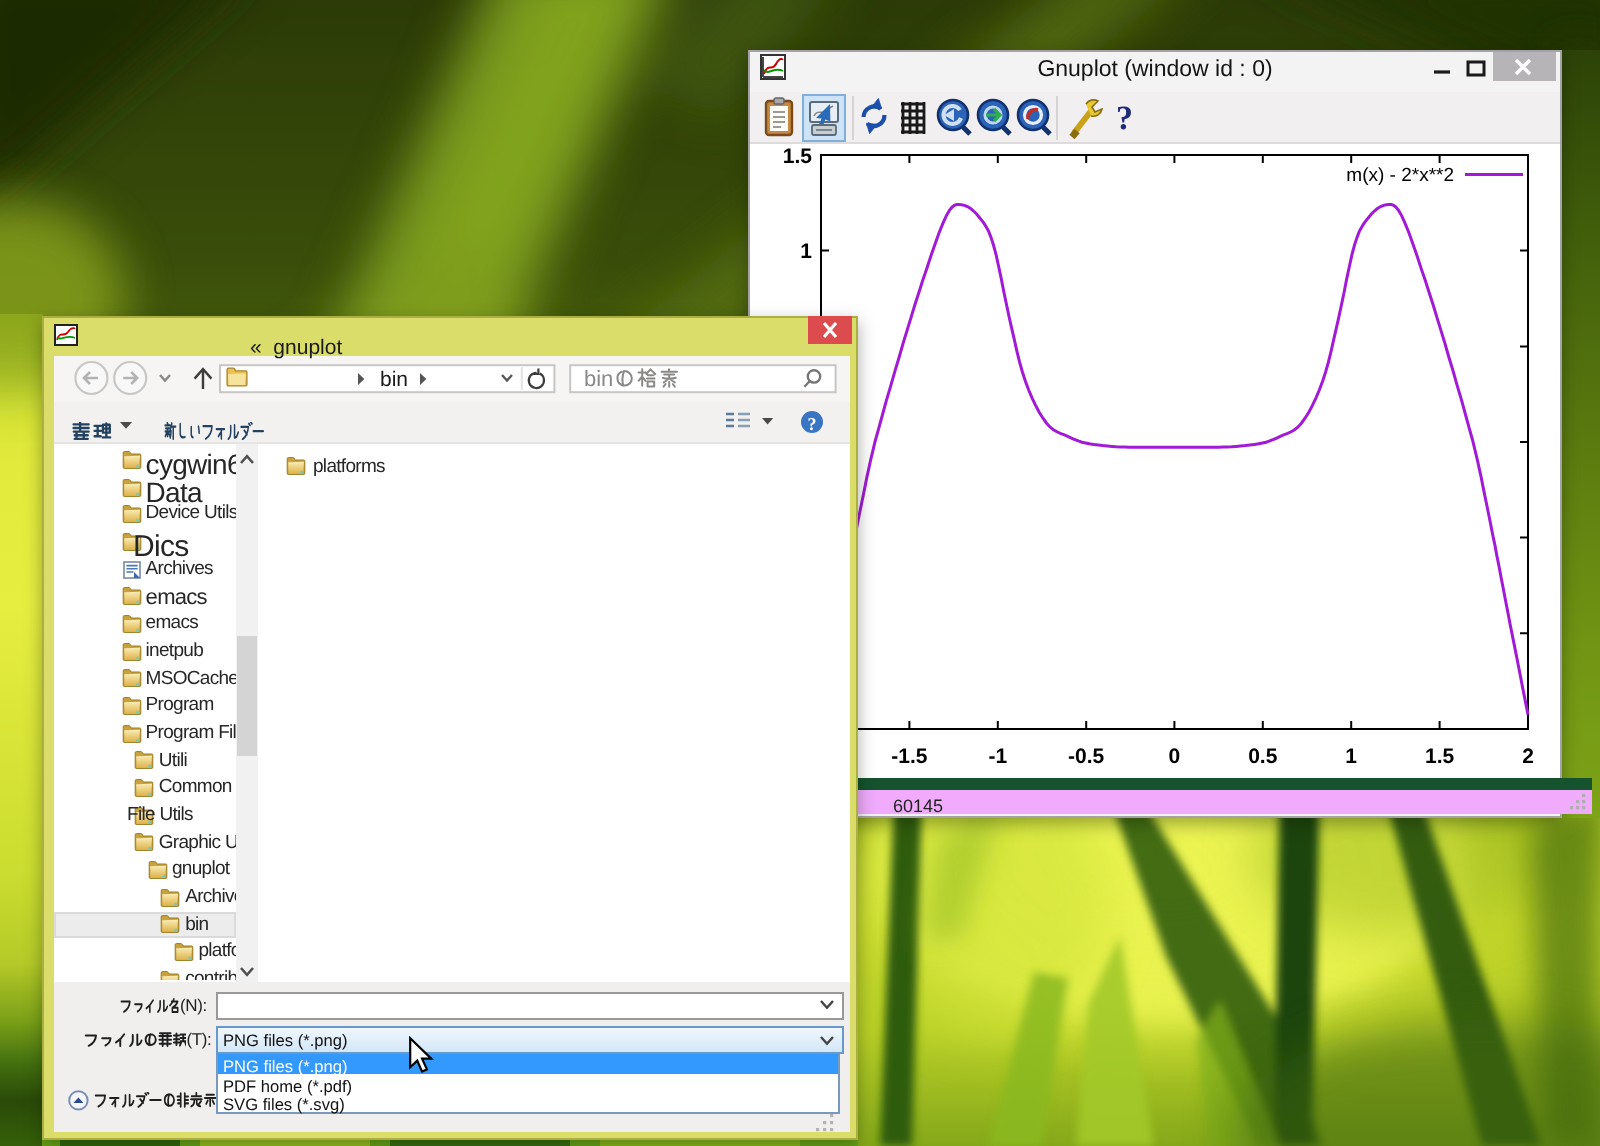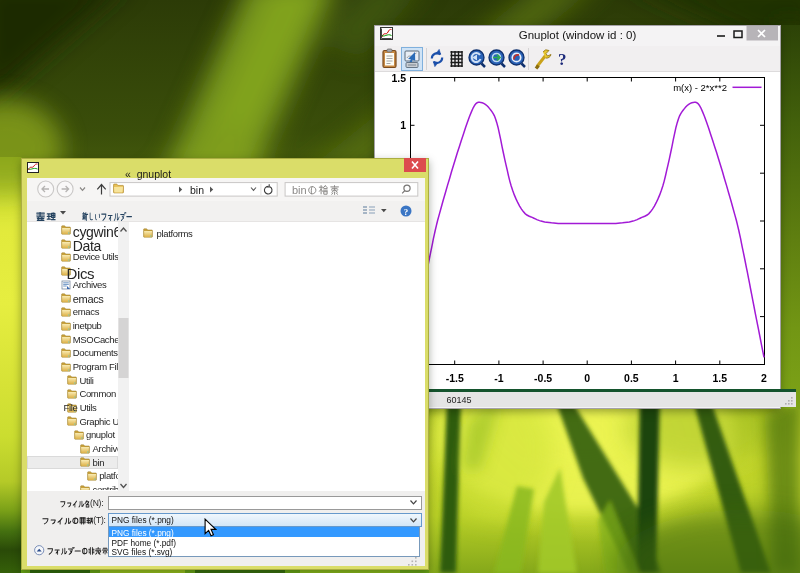--- a/index.html
+++ b/index.html
@@ -179,21 +179,21 @@
 <text x="389.0" y="309.5">2</text>
 <text x="31" y="9.5" text-anchor="end">1.5</text>
         <text x="31" y="57.1" text-anchor="end">1</text>
 <text x="352" y="18.5" text-anchor="end" font-weight="normal" font-size="9.5">m(x) - 2*x**2</text>
 </g>
 <path d="M357.5,15.3 h29" stroke="#a21ad6" stroke-width="1.5" fill="none"></path>
 <g transform="translate(-375,-72)">
         <path d="M410.0,357.3 L411.0,352.3 L412.4,345.3 L414.0,337.0 L415.7,328.3 L417.4,319.8 L418.9,312.4 L420.1,306.0 L421.3,299.9 L422.4,294.1 L423.5,288.5 L424.5,283.1 L425.6,277.7 L426.6,272.3 L427.7,267.1 L428.7,262.0 L429.7,257.0 L430.7,252.1 L431.7,247.3 L432.6,242.8 L433.4,238.7 L434.3,234.7 L435.2,230.5 L436.3,225.9 L437.6,220.5 L439.3,214.4 L441.2,207.5 L443.2,200.2 L445.4,192.8 L447.5,185.4 L449.6,178.5 L451.5,171.8 L453.5,165.3 L455.5,158.8 L457.4,152.5 L459.4,146.4 L461.3,140.4 L463.4,134.3 L465.4,128.1 L467.5,122.1 L469.5,116.5 L471.5,111.6 L473.2,107.8 L474.7,105.2 L476.0,103.6 L477.2,102.7 L478.3,102.3 L479.5,102.3 L480.8,102.4 L482.2,102.7 L483.7,103.3 L485.3,104.3 L486.8,105.5 L488.3,107.0 L489.6,108.6 L490.9,110.2 L492.1,111.8 L493.2,113.6 L494.4,115.8 L495.5,118.7 L496.7,122.4 L498.0,127.2 L499.3,133.1 L500.7,139.7 L502.0,146.4 L503.4,153.0 L504.7,159.1 L506.0,164.8 L507.3,170.4 L508.5,175.8 L509.8,181.1 L511.2,186.0 L512.7,190.6 L514.3,194.9 L516.0,198.9 L517.8,202.7 L519.6,206.1 L521.5,209.1 L523.3,211.6 L525.1,213.6 L526.9,215.0 L528.7,216.0 L530.5,216.8 L532.2,217.4 L533.9,218.2 L535.4,218.9 L536.8,219.6 L538.2,220.1 L539.5,220.6 L541.0,221.1 L542.8,221.5 L544.7,221.9 L546.8,222.2 L549.1,222.5 L551.4,222.8 L553.8,223.0 L556.0,223.2 L558.2,223.4 L560.3,223.5 L562.4,223.5 L564.5,223.6 L566.8,223.6 L569.3,223.6 L572.0,223.6 L574.9,223.6 L577.9,223.6 L580.9,223.6 L584.0,223.6 L587.0,223.6 L590.0,223.6 L593.1,223.6 L596.1,223.6 L599.1,223.6 L602.0,223.6 L604.7,223.6 L607.2,223.6 L609.5,223.6 L611.6,223.5 L613.7,223.5 L615.8,223.4 L618.0,223.2 L620.2,223.0 L622.6,222.8 L624.9,222.5 L627.2,222.2 L629.3,221.9 L631.2,221.5 L633.0,221.1 L634.5,220.6 L635.8,220.1 L637.2,219.6 L638.6,218.9 L640.1,218.2 L641.8,217.4 L643.5,216.8 L645.3,216.0 L647.1,215.0 L648.9,213.6 L650.7,211.6 L652.5,209.1 L654.4,206.1 L656.2,202.7 L658.0,198.9 L659.7,194.9 L661.3,190.6 L662.8,186.0 L664.2,181.1 L665.5,175.8 L666.7,170.4 L668.0,164.8 L669.3,159.1 L670.6,153.0 L672.0,146.4 L673.3,139.7 L674.7,133.1 L676.0,127.2 L677.3,122.4 L678.5,118.7 L679.6,115.8 L680.8,113.6 L681.9,111.8 L683.1,110.2 L684.4,108.6 L685.7,107.0 L687.2,105.5 L688.7,104.3 L690.3,103.3 L691.8,102.7 L693.2,102.4 L694.5,102.3 L695.7,102.3 L696.8,102.7 L698.0,103.6 L699.3,105.2 L700.8,107.8 L702.5,111.6 L704.5,116.5 L706.5,122.1 L708.6,128.1 L710.6,134.3 L712.7,140.4 L714.6,146.4 L716.6,152.5 L718.5,158.8 L720.5,165.3 L722.5,171.8 L724.4,178.5 L726.5,185.4 L728.6,192.8 L730.8,200.2 L732.8,207.5 L734.7,214.4 L736.4,220.5 L737.7,225.9 L738.8,230.5 L739.7,234.7 L740.6,238.7 L741.4,242.8 L742.3,247.3 L743.3,252.1 L744.3,257.0 L745.3,262.0 L746.3,267.1 L747.4,272.3 L748.4,277.7 L749.5,283.1 L750.5,288.5 L751.6,294.1 L752.7,299.9 L753.9,306.0 L755.1,312.4 L756.6,319.8 L758.3,328.3 L760.0,337.0 L761.6,345.3 L763.0,352.3 L764.0,357.3" stroke="#a21ad6" stroke-width="1.5" fill="none"></path>
       </g>
 </svg>
-<div class="abs" style="left:391px;top:388.5px;width:405px;height:18px;background:#e5e5e5;border-top:3px solid #14532d;font-size:9px;color:#222;line-height:17px">
+<div class="abs" style="left:391px;top:388.5px;width:405px;height:18px;background:#f0abfc;border-top:6px solid #14532d;font-size:9px;color:#222;line-height:17px">
       <span style="position:absolute;left:55.5px">60145</span>
 <svg class="abs" style="right:3px;bottom:2px" width="8" height="8">
         <g fill="#b0aeaf">
           <rect x="6" y="0" width="1.6" height="1.6"></rect>
           <rect x="3" y="3" width="1.6" height="1.6"></rect>
           <rect x="6" y="3" width="1.6" height="1.6"></rect>
           <rect x="0" y="6" width="1.6" height="1.6"></rect>
           <rect x="3" y="6" width="1.6" height="1.6"></rect>
           <rect x="6" y="6" width="1.6" height="1.6"></rect>
         </g>
@@ -349,21 +349,21 @@
         <use href="#fold"></use>
       </svg>
       <div style="position:absolute;left:46.3px;top:98.3px;font-size:9.5px;letter-spacing:-0.35px;color:#262626;white-space:nowrap">inetpub</div>
       <svg style="position:absolute;left:34.0px;top:112.9px" width="10" height="10" viewBox="0 0 10 10">
         <use href="#fold"></use>
       </svg>
       <div style="position:absolute;left:46.3px;top:112.0px;font-size:9.5px;letter-spacing:-0.35px;color:#262626;white-space:nowrap">MSOCache</div>
       <svg style="position:absolute;left:34.0px;top:126.5px" width="10" height="10" viewBox="0 0 10 10">
         <use href="#fold"></use>
       </svg>
-      <div style="position:absolute;left:46.3px;top:125.6px;font-size:9.5px;letter-spacing:-0.35px;color:#262626;white-space:nowrap">Documents</div>
+      <div style="position:absolute;left:46.3px;top:125.6px;font-size:9.5px;letter-spacing:-0.35px;color:#262626;white-space:nowrap">Program</div>
       <svg style="position:absolute;left:34.0px;top:140.2px" width="10" height="10" viewBox="0 0 10 10">
         <use href="#fold"></use>
       </svg>
       <div style="position:absolute;left:46.3px;top:139.3px;font-size:9.5px;letter-spacing:-0.35px;color:#262626;white-space:nowrap">Program Files</div>
       <svg style="position:absolute;left:40.6px;top:153.9px" width="10" height="10" viewBox="0 0 10 10">
         <use href="#fold"></use>
       </svg>
       <div style="position:absolute;left:52.9px;top:153.0px;font-size:9.5px;letter-spacing:-0.35px;color:#262626;white-space:nowrap">Utili</div>
       <svg style="position:absolute;left:40.6px;top:167.5px" width="10" height="10" viewBox="0 0 10 10">
         <use href="#fold"></use>

